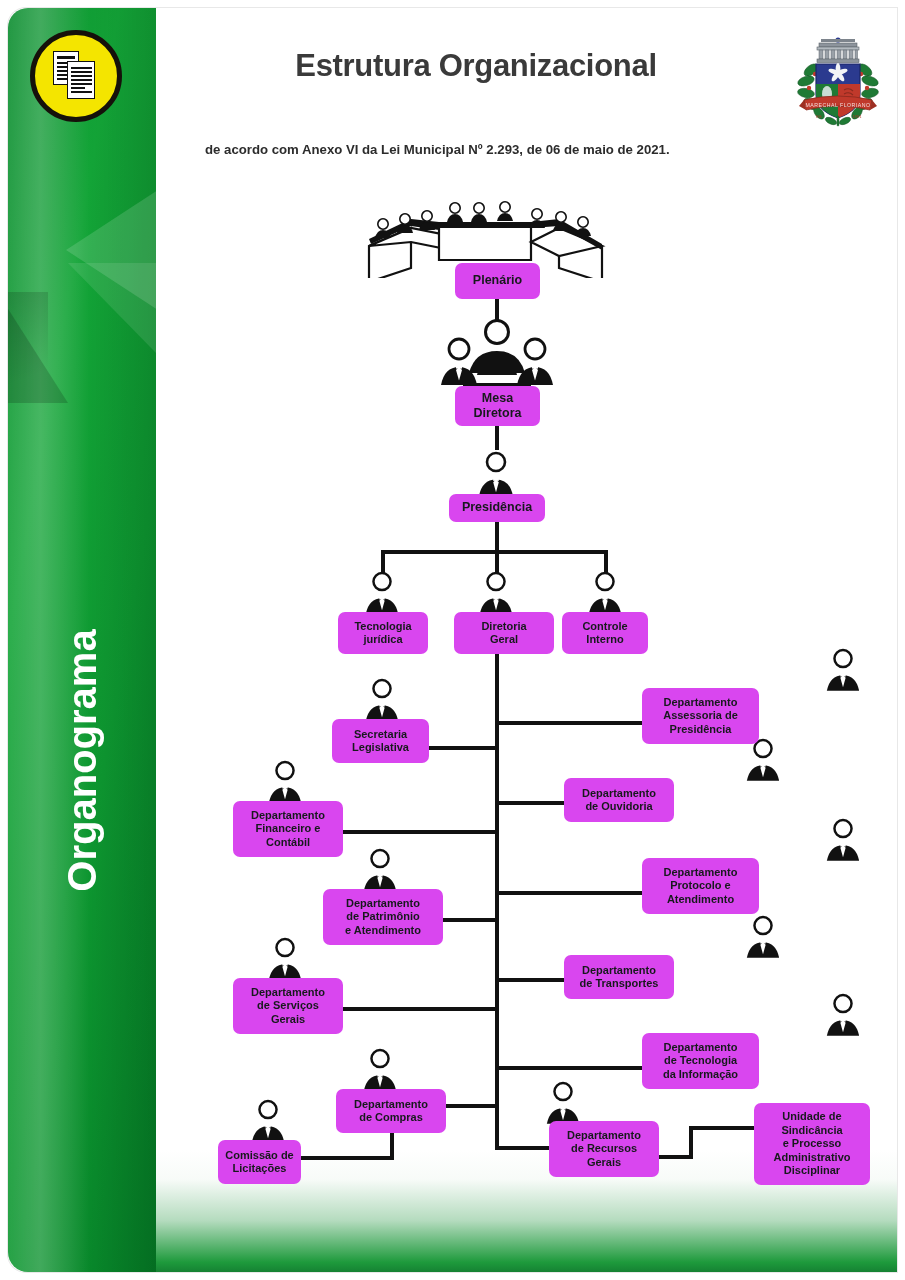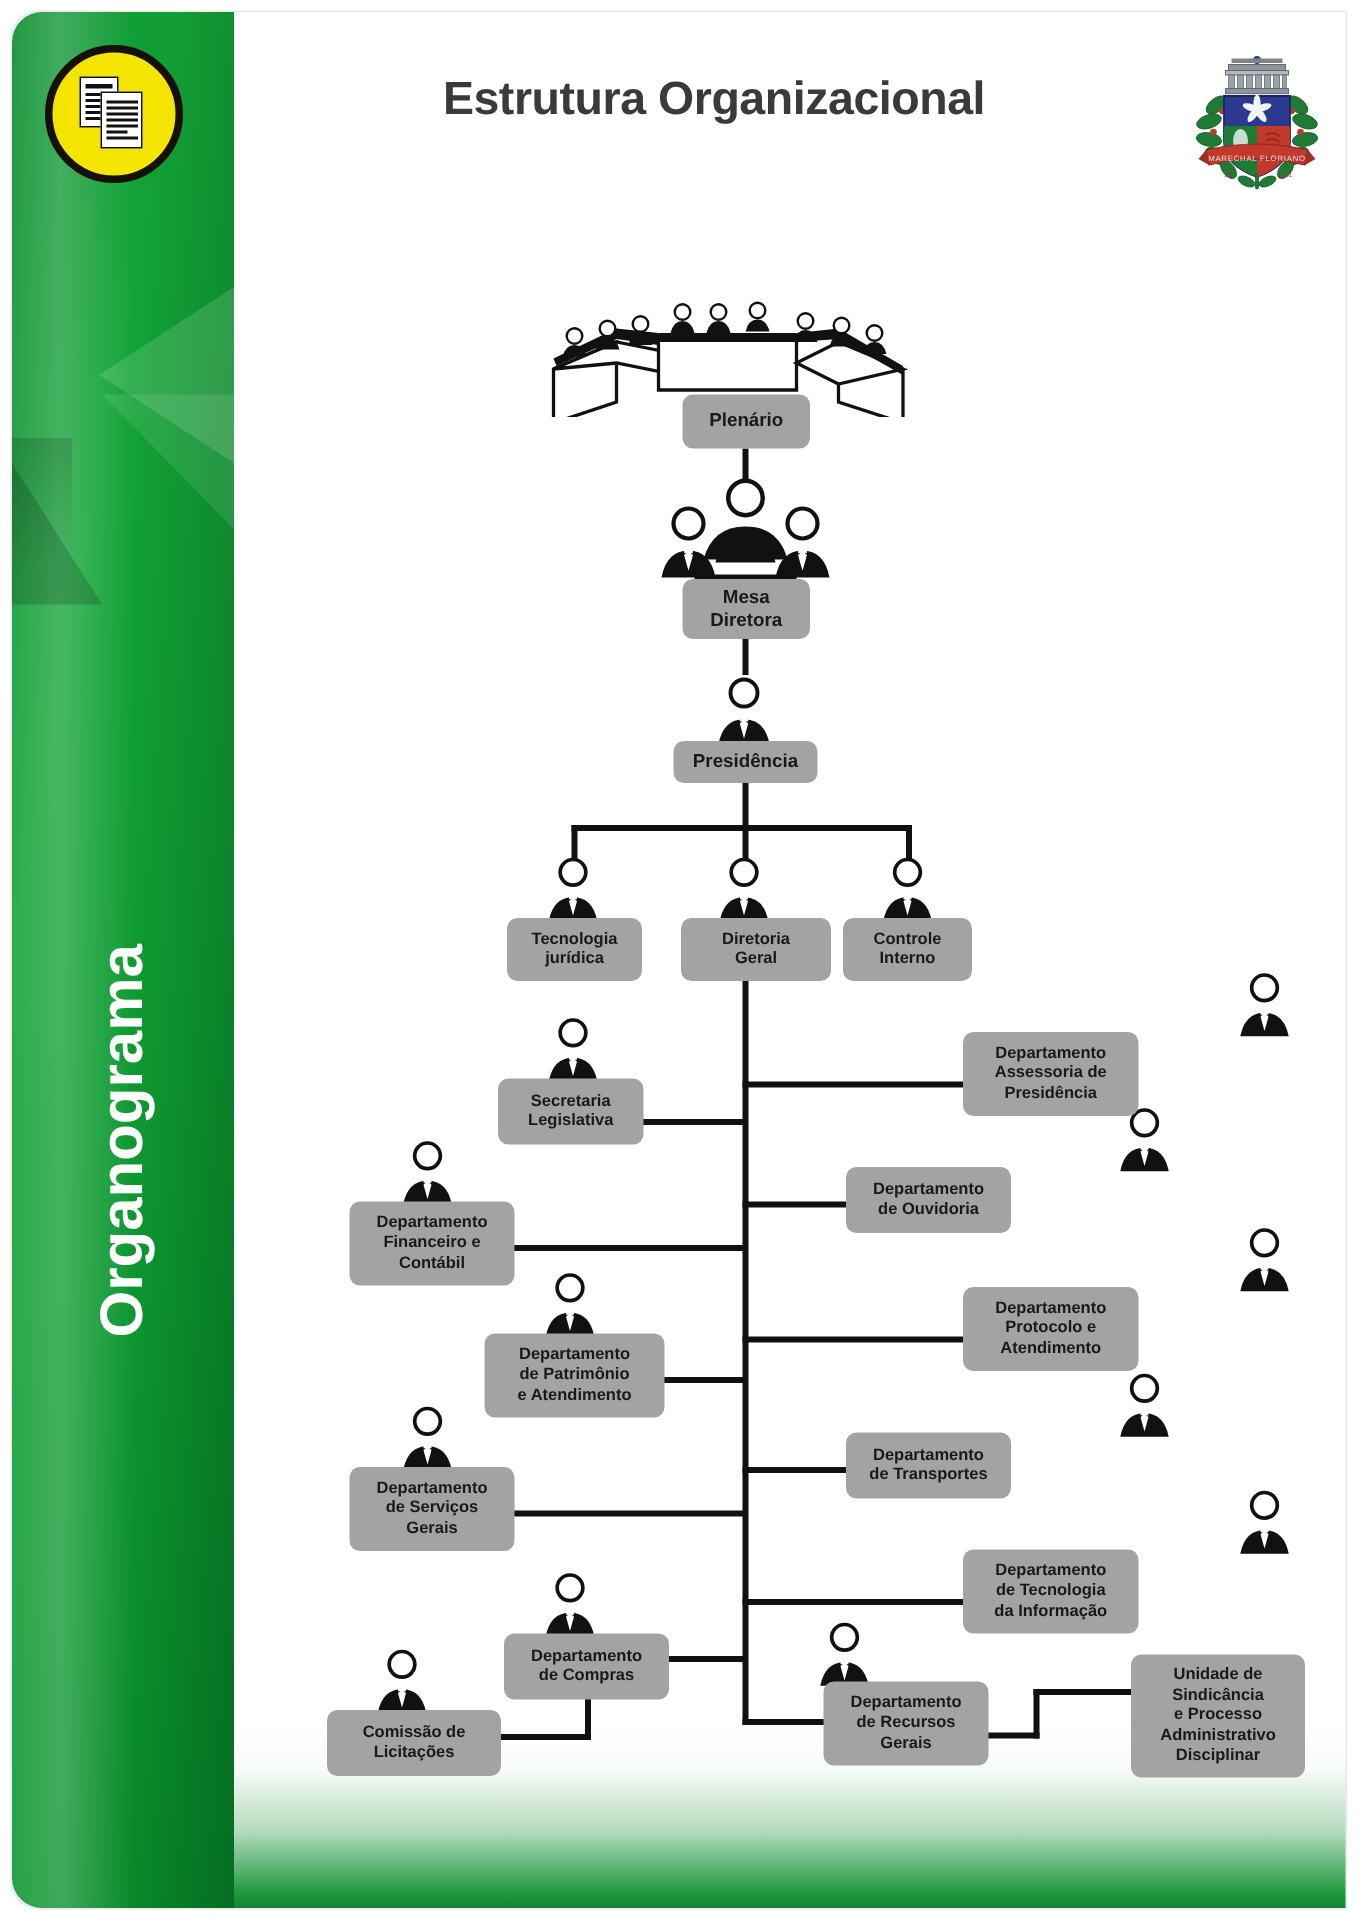--- a/index.html
+++ b/index.html
@@ -103,21 +103,21 @@
   }
 
   
   #chart{
     position:absolute; left:156px; top:190px; width:741px; height:1010px;
   }
   #chart-inner{ position:absolute; left:0; top:0; width:741px; height:1010px; }
 
   
   .node{
-    position:absolute; background:#a3a3a3; border-radius:7px;
+    position:absolute; background:#d946ef; border-radius:7px;
     text-align:center; font-weight:bold; color:#17191c;
     font-size:11px; line-height:1.22;
     display:flex; align-items:center; justify-content:center;
     padding:4px 6px; z-index:5;
   }
   .node.big{ font-size:12.5px; }
 
   
   .person{ position:absolute; z-index:4; }
 
@@ -253,20 +253,21 @@
         <g fill="#1f7a35" stroke="#145425" stroke-width="0.5">
           <ellipse cx="45" cy="95" rx="6" ry="3" transform="rotate(24 45 95)"></ellipse>
           <ellipse cx="59" cy="95" rx="6" ry="3" transform="rotate(-24 59 95)"></ellipse>
           <rect x="51" y="90" width="2" height="10" rx="1"></rect>
         </g>
       </svg>
     </div>
   </div>
 
   <div id="subtitle">
+    <div>de acordo com Anexo VI da Lei Municipal Nº 2.293, de 06 de maio de 2021.</div>
   </div>
 
   <div id="chart">
   <div id="chart-inner">
 
     <div class="plenario-art" style="left:203px; top:8px;">
       <svg width="265" height="80" viewBox="0 0 265 80">
 
         <path d="M10 48 L52 30 L52 70 L10 84 Z" fill="#ffffff" stroke="#111" stroke-width="2.2"></path>
         <path d="M10 48 L52 30 L122 44 L122 58 L52 44 Z" fill="#ffffff" stroke="#111" stroke-width="2.2"></path>
@@ -656,21 +657,21 @@
       <svg width="38" height="48" viewBox="0 0 40 50">
             <g fill="#111">
         <circle cx="20" cy="14" r="9" fill="#fff" stroke="#111" stroke-width="2.6"></circle>
         <path d="M11 11 q9 -11.5 18 0 q-3 -6 -9 -6 q-6 0 -9 6Z"></path>
         <path d="M3 48 q3.2 -16.5 17 -16.5 q13.8 0 17 16.5 Z"></path>
         <path d="M20 31.5 l2.8 2.8 l-2.8 10 l-2.8 -10 Z" fill="#fff"></path>
         <rect x="17.2" y="30.5" width="5.6" height="2.4" fill="#fff"></rect>
       </g>
           </svg>
     </div>
-    <div class="node" style="left:62px; top:950px; width:116px; height:44px;">
+    <div class="node" style="left:62px; top:950px; width:83px; height:44px;">
       <span>
         <span>Comissão de</span><br>
         <span>Licitações</span>
       </span>
     </div>
 
     <div class="ln-h" style="left:339px; top:956px; width:70px;"></div>
     <div class="person" style="left:388px; top:888px;">
       <svg width="38" height="48" viewBox="0 0 40 50">
             <g fill="#111">

